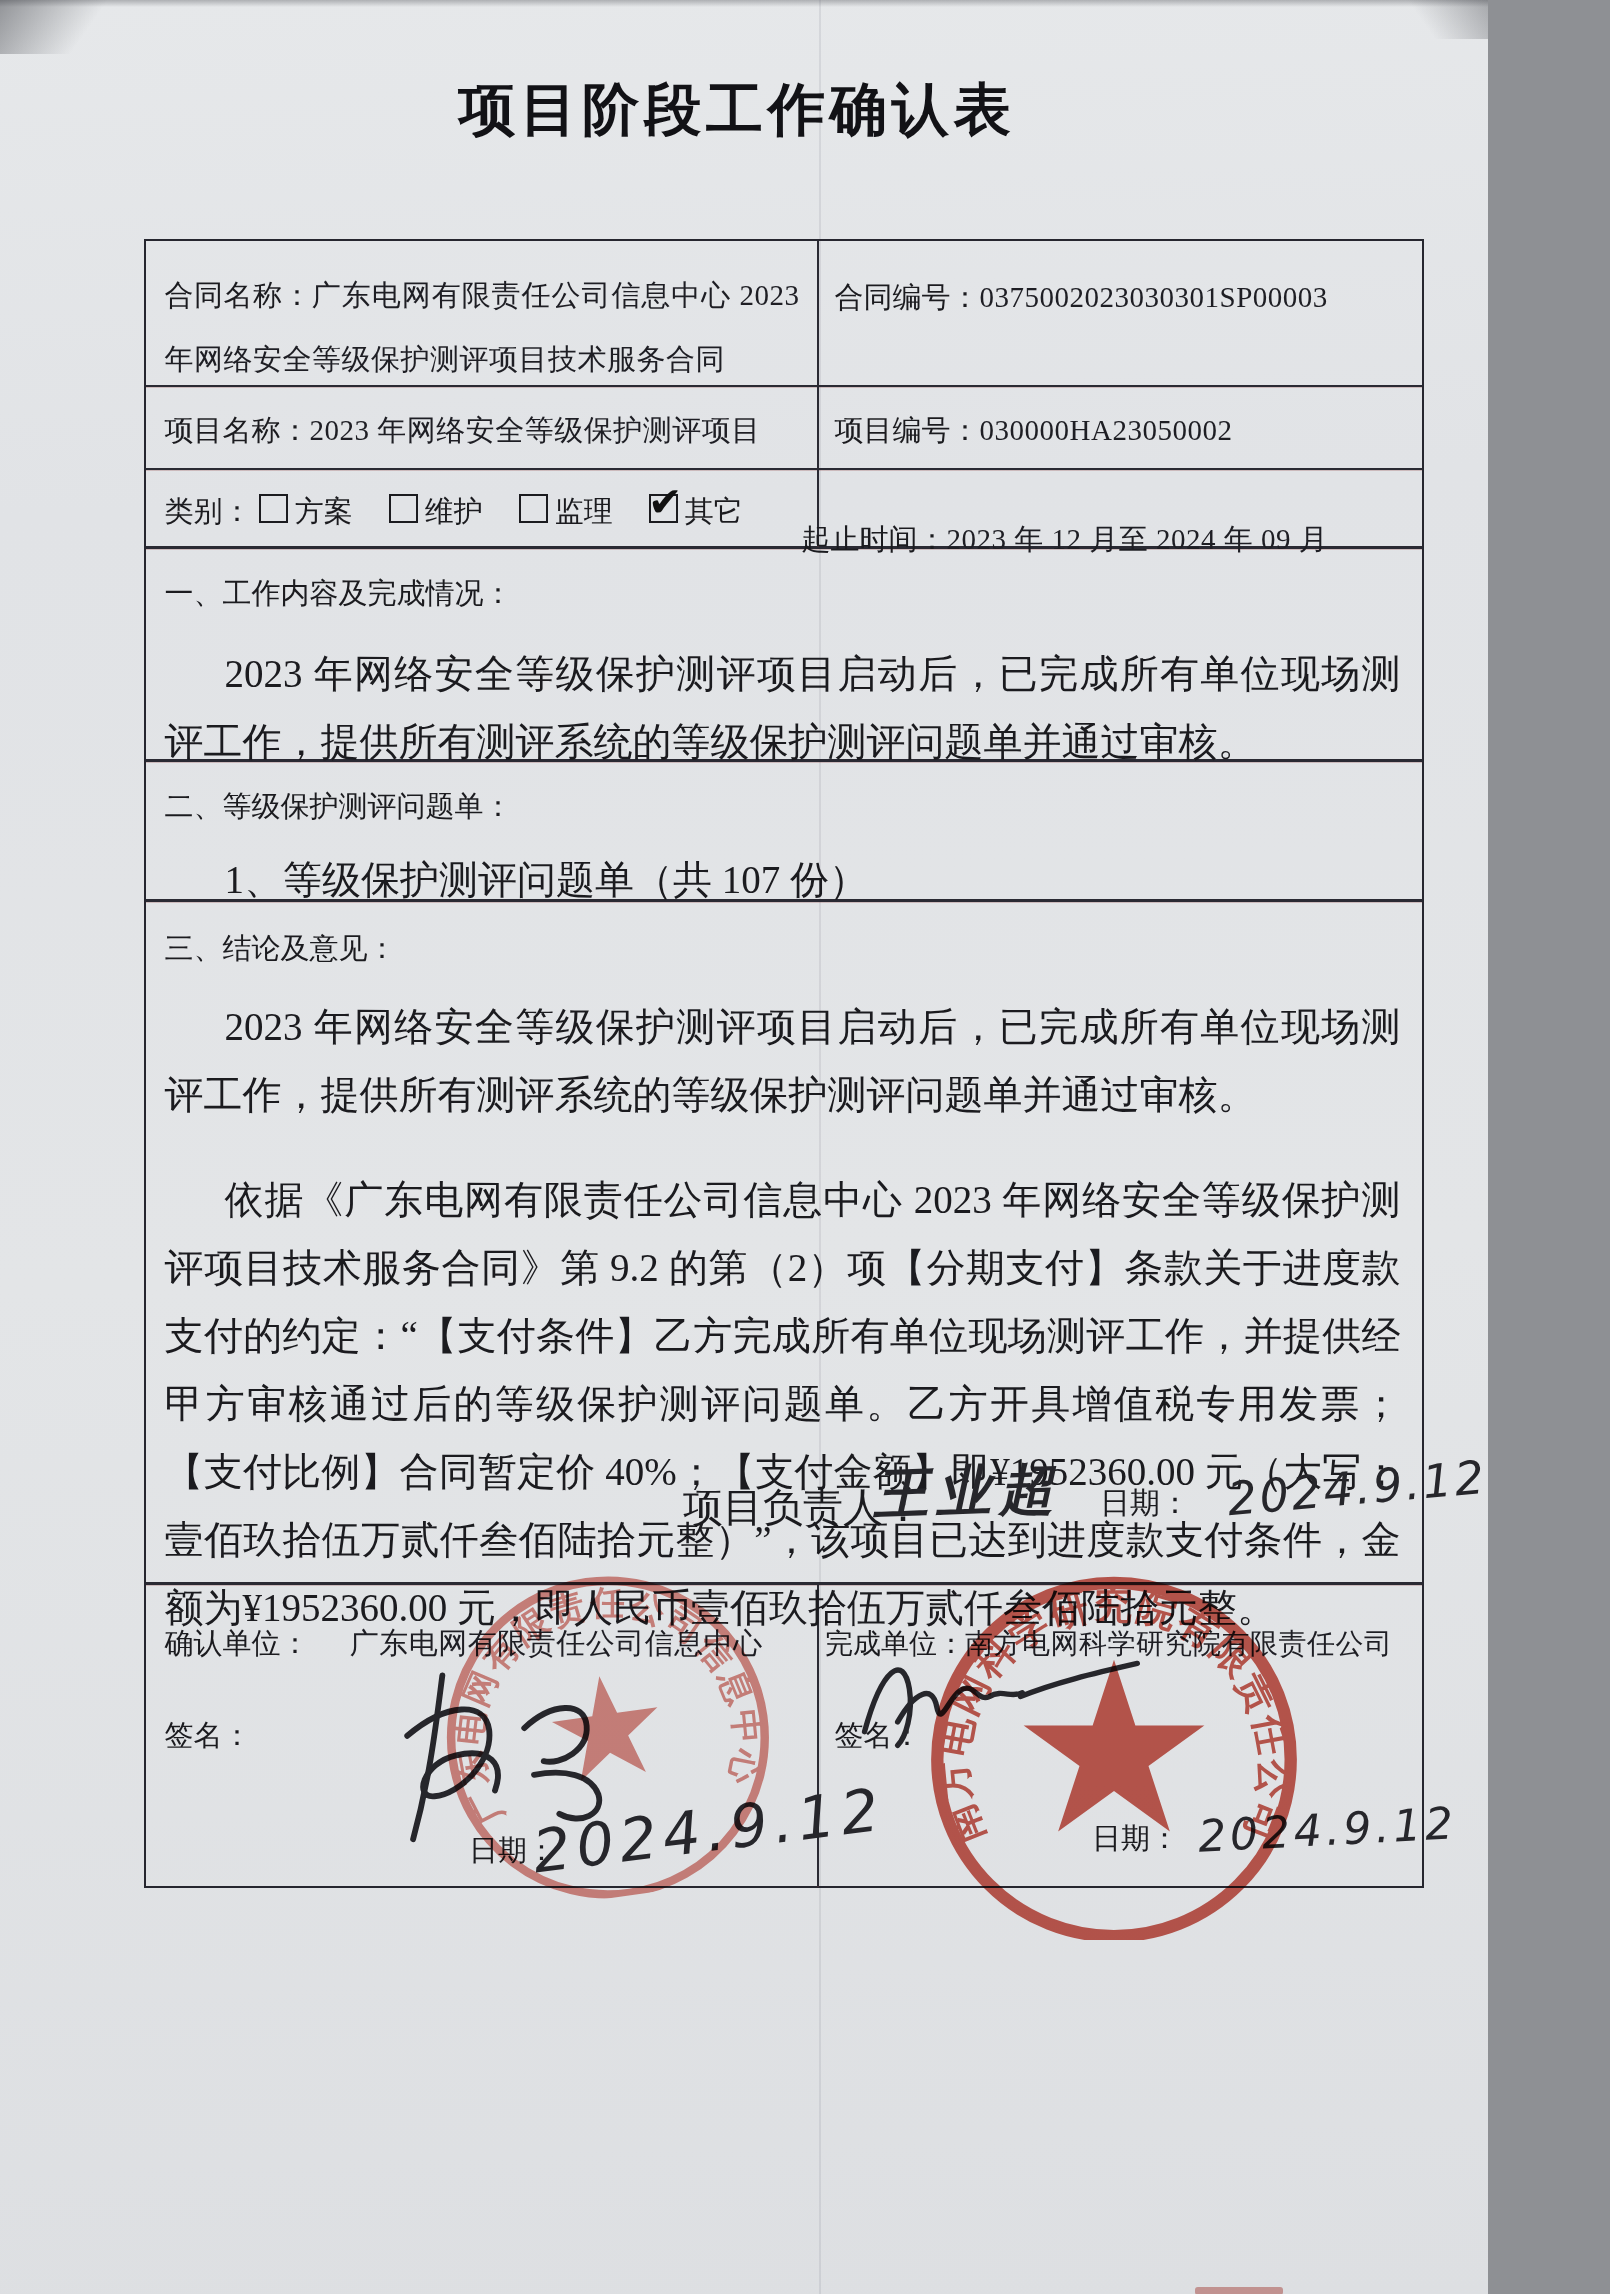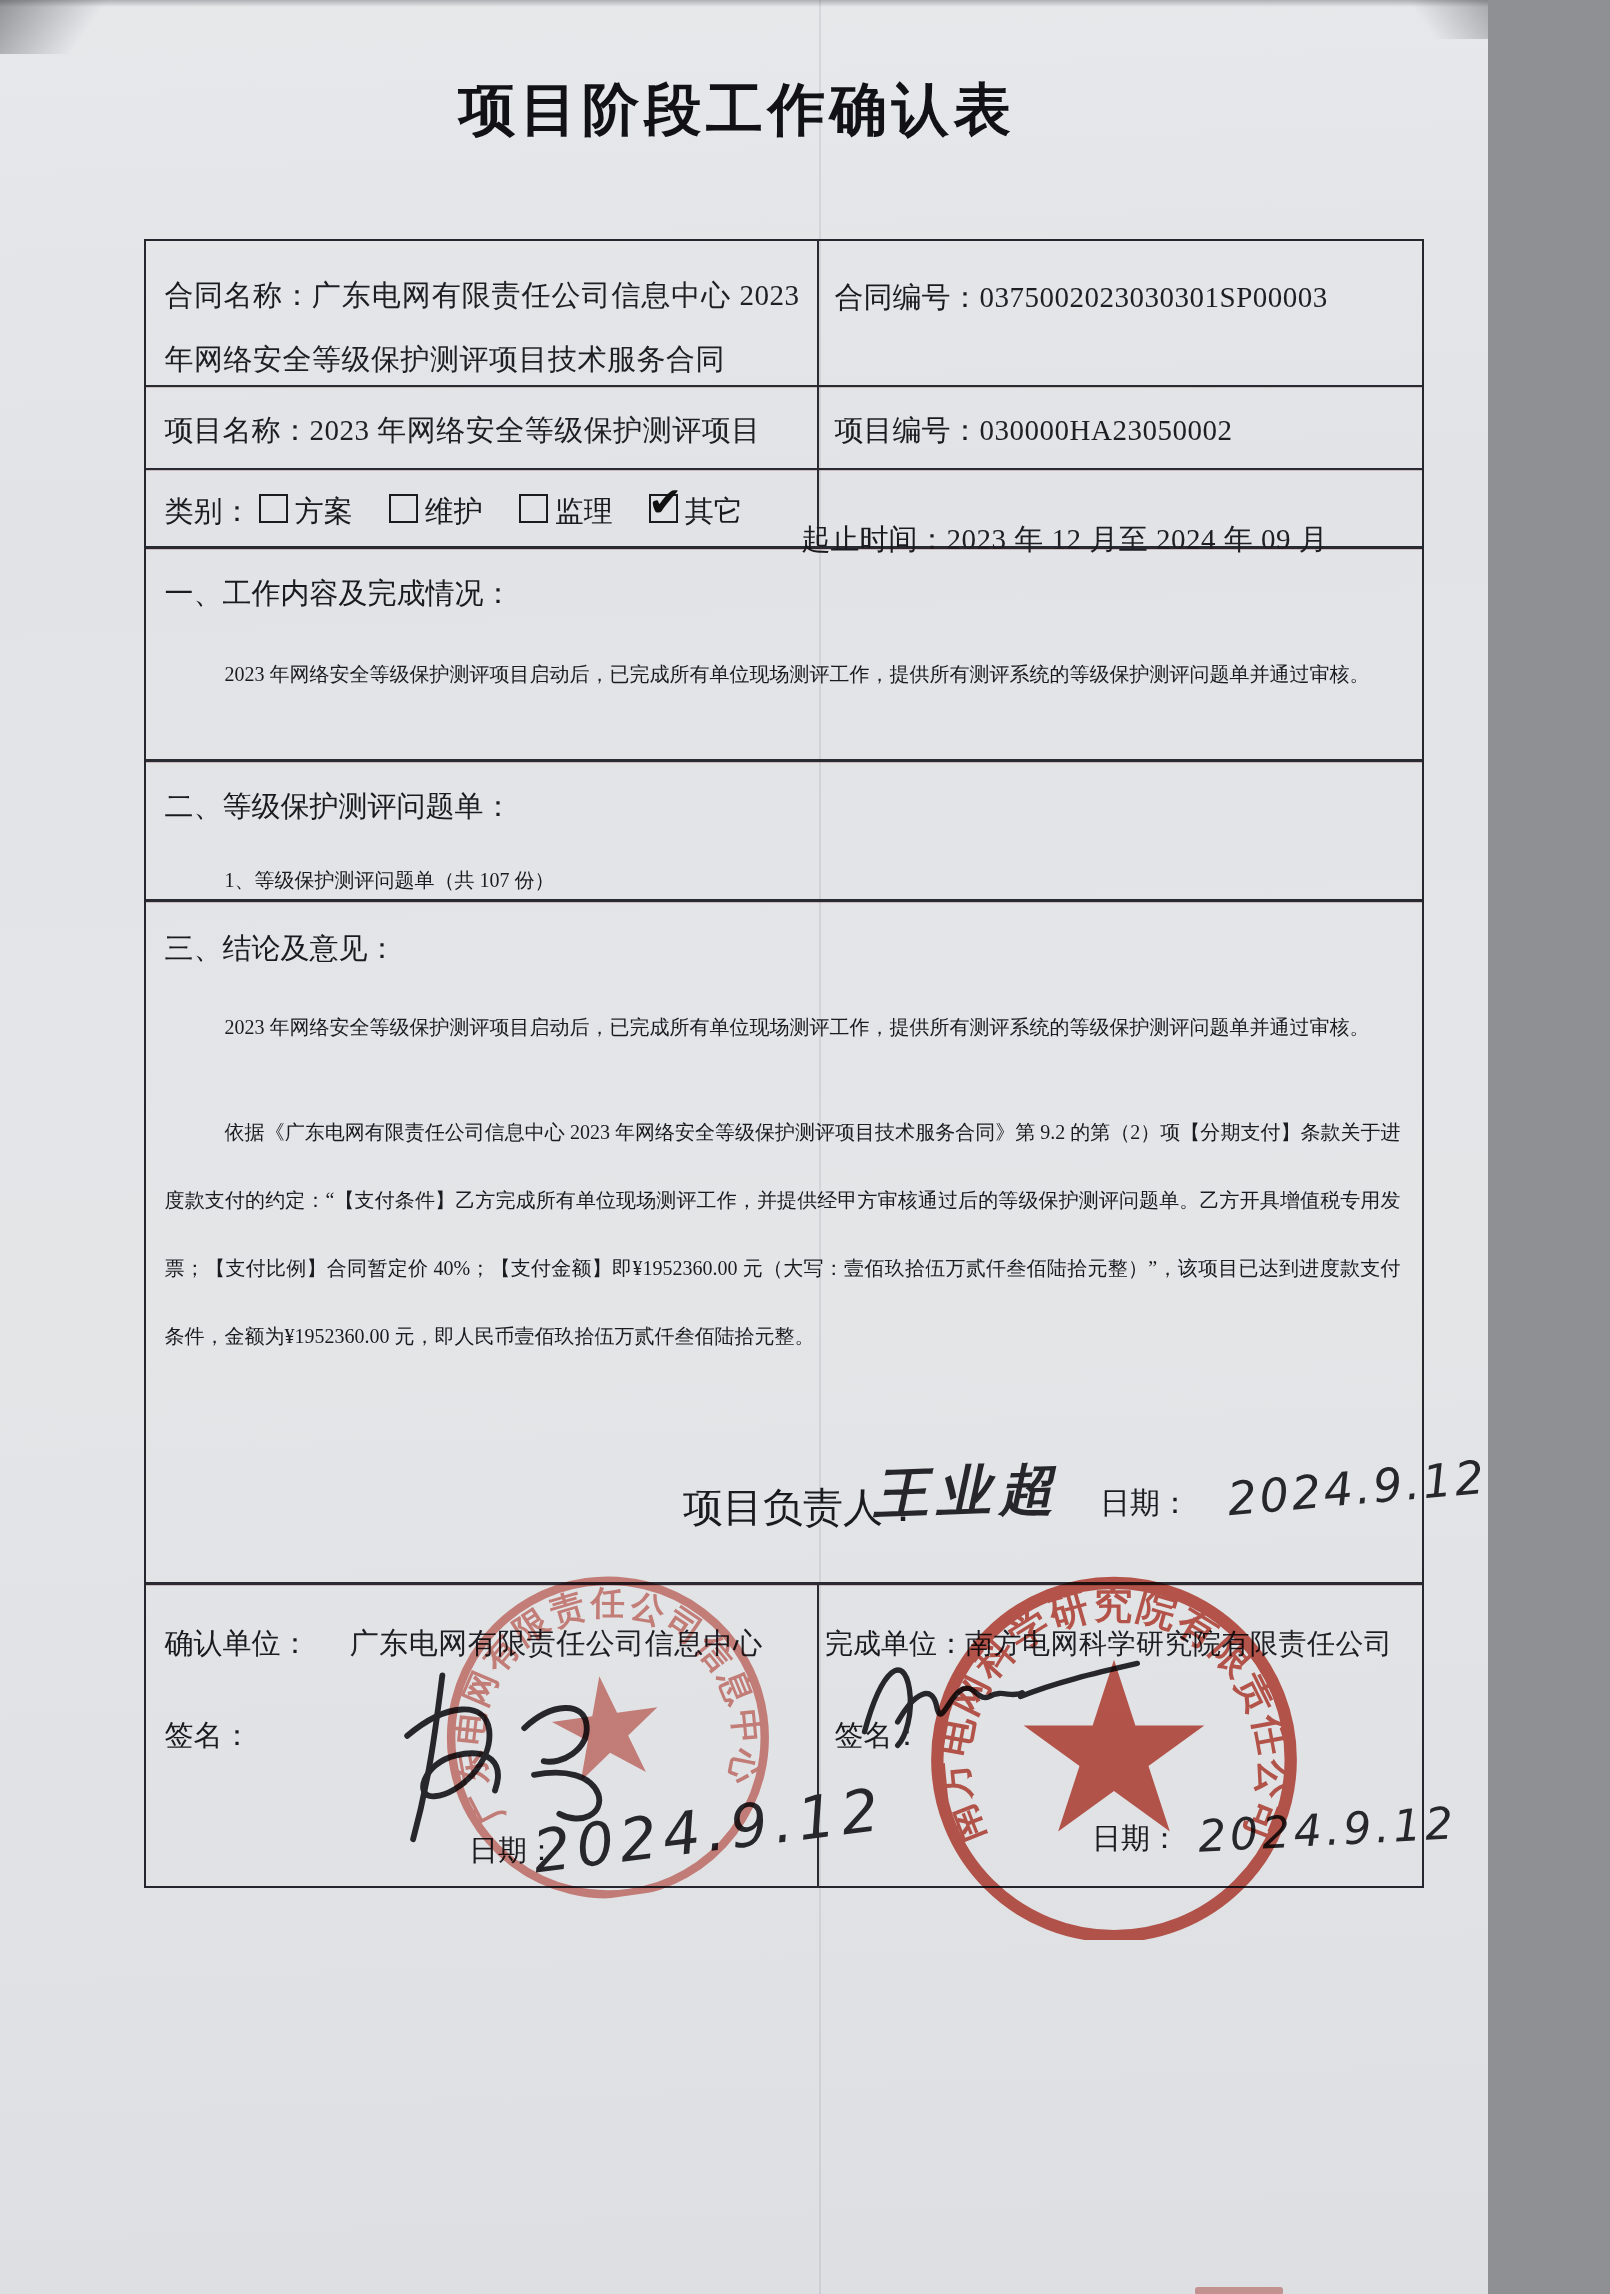--- a/index.html
+++ b/index.html
@@ -22,21 +22,21 @@
   }
 
   
   .tline{position:absolute;background:#2a2a33;box-shadow:0 1px 0 rgba(140,60,60,.25);}
   .outer{position:absolute;left:144px;top:239px;width:1280px;height:1649px;border:2.9px solid #26262f;box-sizing:border-box;}
 
   .cell{position:absolute;box-sizing:border-box;font-size:29px;line-height:68px;}
   .lbl{color:#1b1b1f;}
   .val{color:#1e1e24;letter-spacing:0.5px;text-align:center;}
 
-  .para{margin:0;text-align:justify;text-indent:60px;font-size:20px;line-height:68px;}
+  .para{margin:0;text-align:justify;text-indent:60px;font-size:39px;line-height:68px;}
   .head{font-size:29px;line-height:43px;margin:0;font-weight:400;}
 
   
   .cbx{display:inline-block;width:25px;height:25px;border:2.9px solid #1b1b1f;vertical-align:-2.9px;margin-right:6.8px;position:relative;}
   .cbx.checked::after{content:"✔";position:absolute;left:-2.9px;top:-15.6px;font-size:41px;font-weight:700;color:#111;font-family:"DejaVu Sans",sans-serif;}
   .opt{margin-right:29px;white-space:nowrap;}
 
   
   .hw{font-family:"DejaVu Sans",sans-serif;font-style:italic;color:#26262b;}
   .hw-name{position:absolute;left:873px;top:1455px;font-size:55px;font-weight:600;transform:rotate(-2deg);letter-spacing:7.8px;}

